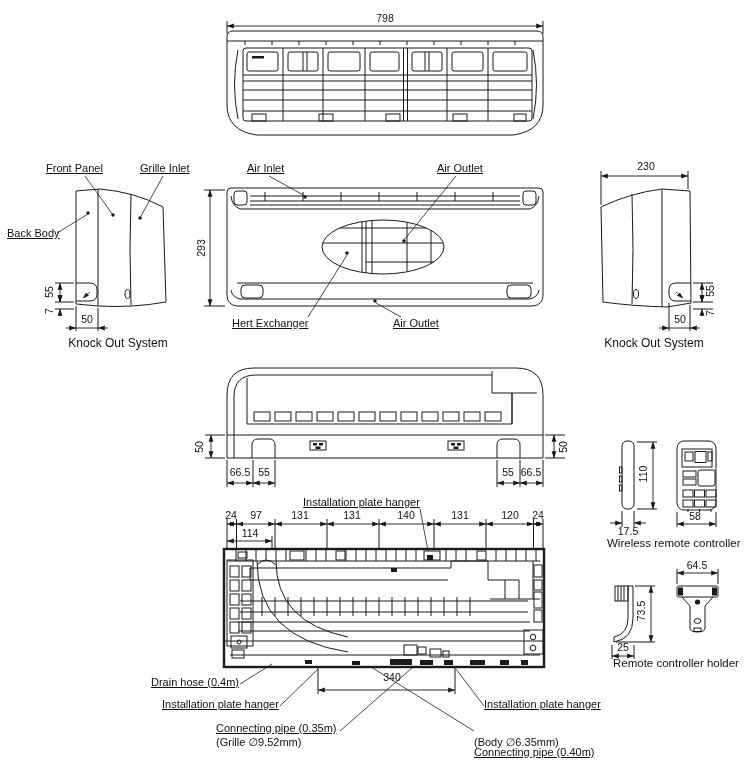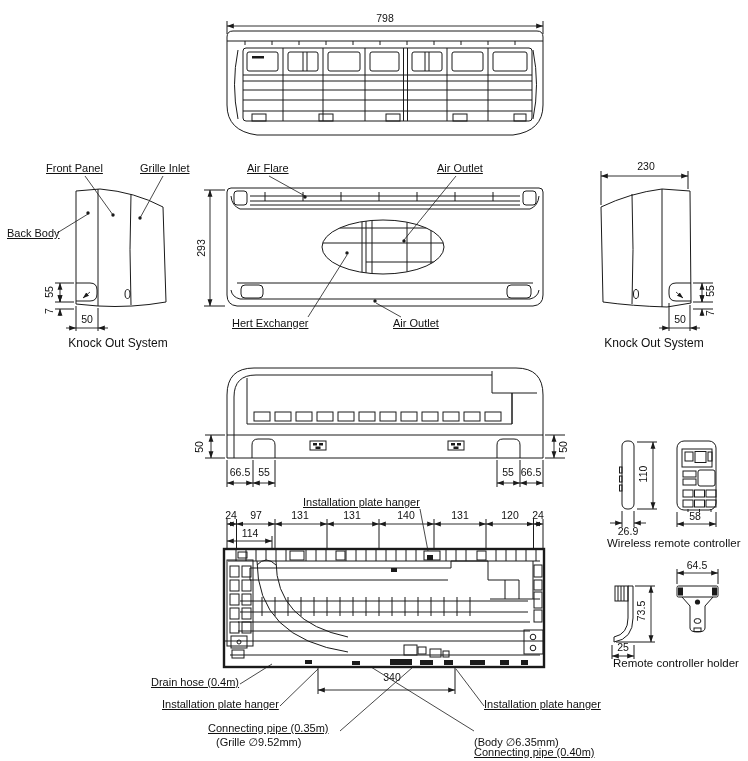--- a/index.html
+++ b/index.html
@@ -304,21 +304,21 @@
   <div class="t dim ctr" style="left:385px;top:19px">798</div>
 
   <div class="t lbl" style="left:46px;top:163px">Front Panel</div>
   <div class="t lbl" style="left:140px;top:163px">Grille Inlet</div>
   <div class="t lbl" style="left:7px;top:228px">Back Body</div>
   <div class="t dim rot" style="left:50px;top:292px">55</div>
   <div class="t dim rot" style="left:50px;top:311px">7</div>
   <div class="t dim ctr" style="left:87px;top:320px">50</div>
   <div class="t cap ctr" style="left:118px;top:343px">Knock Out System</div>
 
-  <div class="t lbl" style="left:247px;top:163px">Air Flare</div>
+  <div class="t lbl" style="left:247px;top:163px">Air Inlet</div>
   <div class="t lbl" style="left:437px;top:163px">Air Outlet</div>
   <div class="t dim rot" style="left:202px;top:248px">293</div>
   <div class="t lbl" style="left:232px;top:318px">Hert Exchanger</div>
   <div class="t lbl" style="left:393px;top:318px">Air Outlet</div>
 
   <div class="t dim ctr" style="left:646px;top:167px">230</div>
   <div class="t dim rot" style="left:711px;top:291px">55</div>
   <div class="t dim rot" style="left:711px;top:313px">7</div>
   <div class="t dim ctr" style="left:680px;top:320px">50</div>
   <div class="t cap ctr" style="left:654px;top:343px">Knock Out System</div>
@@ -336,28 +336,28 @@
   <div class="t dim ctr" style="left:300px;top:516px">131</div>
   <div class="t dim ctr" style="left:352px;top:516px">131</div>
   <div class="t dim ctr" style="left:406px;top:516px">140</div>
   <div class="t dim ctr" style="left:460px;top:516px">131</div>
   <div class="t dim ctr" style="left:510px;top:516px">120</div>
   <div class="t dim ctr" style="left:538px;top:516px">24</div>
   <div class="t dim ctr" style="left:250px;top:534px">114</div>
   <div class="t dim ctr" style="left:392px;top:678px">340</div>
   <div class="t lbl" style="left:151px;top:677px">Drain hose (0.4m)</div>
   <div class="t lbl" style="left:162px;top:699px">Installation plate hanger</div>
-  <div class="t lbl" style="left:208px;top:723px">Connecting pipe (0.35m)</div>
+  <div class="t lbl" style="left:216px;top:723px">Connecting pipe (0.35m)</div>
   <div class="t nolu" style="left:216px;top:737px">(Grille ∅9.52mm)</div>
   <div class="t lbl" style="left:484px;top:699px">Installation plate hanger</div>
   <div class="t lbl" style="left:474px;top:747px">Connecting pipe (0.40m)</div>
   <div class="t nolu" style="left:474px;top:737px">(Body ∅6.35mm)</div>
 
   <div class="t dim rot" style="left:644px;top:474px">110</div>
-  <div class="t dim ctr" style="left:628px;top:532px">26.9</div>
+  <div class="t dim ctr" style="left:628px;top:532px">17.5</div>
   <div class="t dim ctr" style="left:695px;top:517px">58</div>
   <div class="t cap2" style="left:607px;top:537px">Wireless remote controller</div>
 
   <div class="t dim ctr" style="left:697px;top:566px">64.5</div>
   <div class="t dim rot" style="left:642px;top:611px">73.5</div>
   <div class="t dim ctr" style="left:623px;top:648px">25</div>
   <div class="t cap2" style="left:613px;top:657px">Remote controller holder</div>
 </div>
 
 </div>

